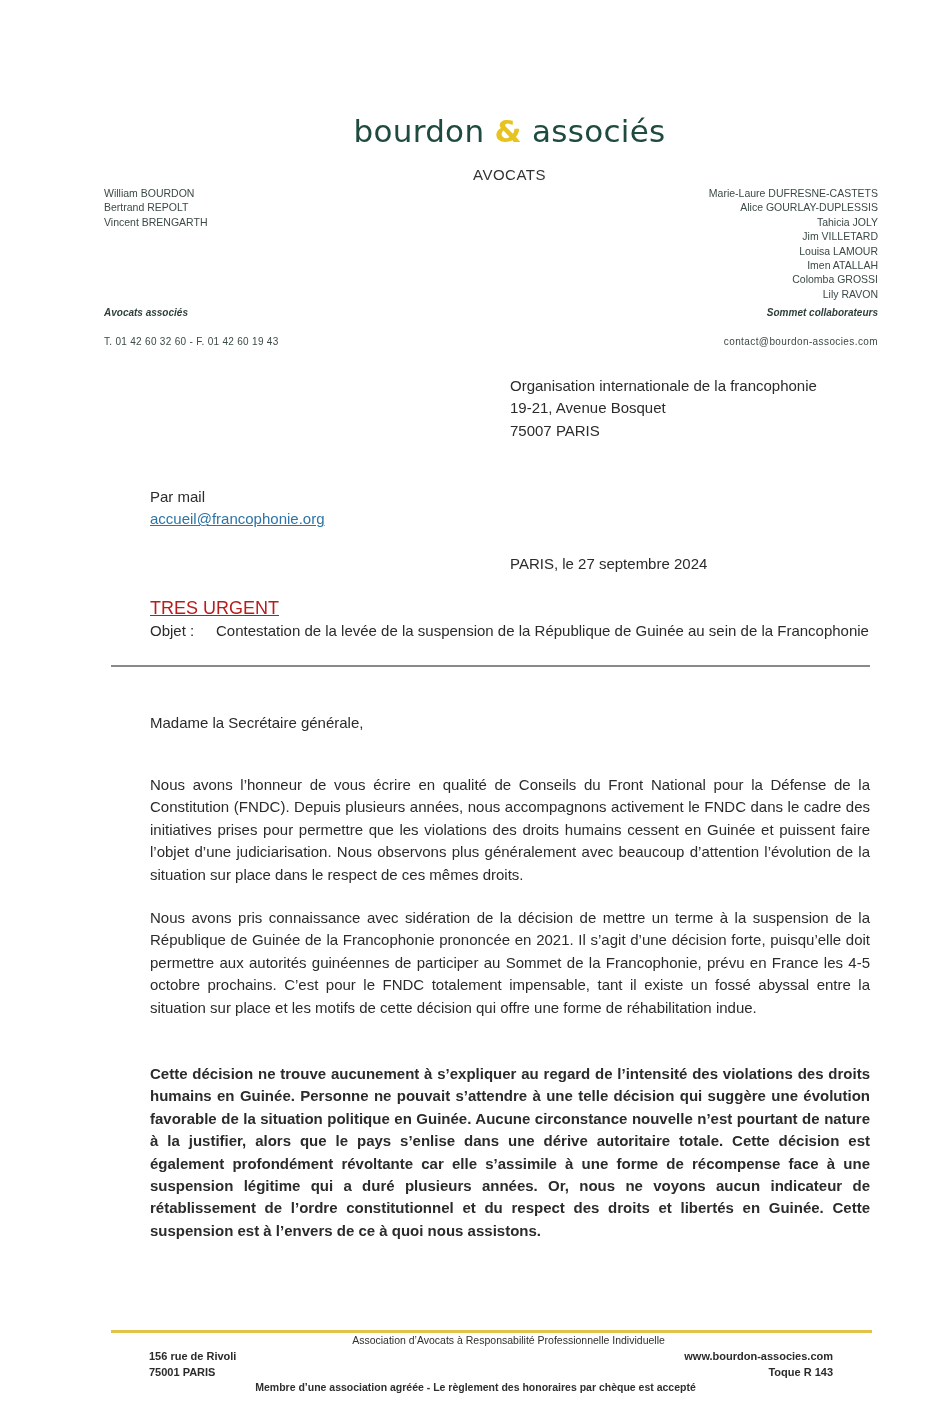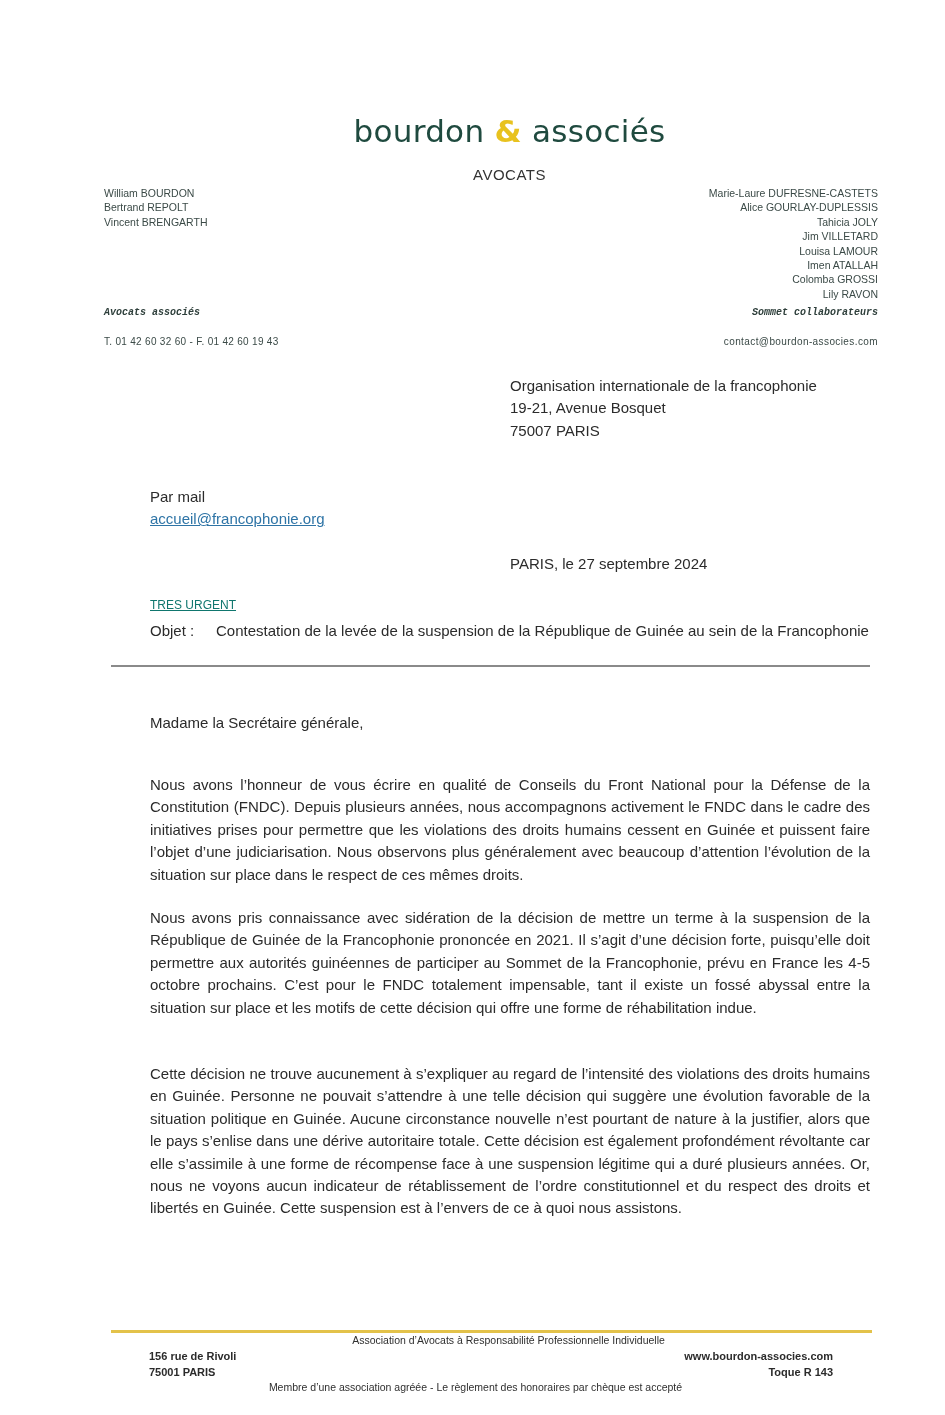--- a/index.html
+++ b/index.html
@@ -4,44 +4,44 @@
 <style>
   html, body { margin: 0; padding: 0; background: #ffffff; }
   body { width: 945px; height: 1415px; position: relative; overflow: hidden; font-family: "Liberation Sans", sans-serif; color: #222; }
   .abs { position: absolute; padding-left: 37px; }
   .logo { left: 0; width: 945px; top: 113px; text-align: center; font-family: "DejaVu Sans", sans-serif; font-size: 31px; color: #1f4a3f; letter-spacing: 0.3px; }
   .logo .amp { color: #e8c21f; font-weight: bold; }
   .avocats { left: 0; width: 945px; top: 166px; text-align: center; font-size: 15px; color: #333; letter-spacing: 0.5px; }
   .hdr-small { font-size: 10.5px; color: #3b4a47; line-height: 14.4px; }
   .partners-left { left: 67px; top: 186px; }
   .partners-right { right: 67px; top: 186px; text-align: right; }
-  .label-it { font-size: 10px; font-style: italic; font-weight: bold; color: #2e3f3b; font-family: Liberation Mono, monospace; }
+  .label-it { font-size: 10px; font-style: italic; font-weight: bold; color: #2e3f3b; }
   .phone { left: 67px; top: 336px; font-size: 10px; color: #3b4a47; letter-spacing: 0.3px; }
   .email-top { right: 67px; top: 336px; font-size: 10px; color: #3b4a47; letter-spacing: 0.4px; }
   .body-txt { font-family: "Liberation Sans", sans-serif; font-size: 15px; color: #2b2b2b; line-height: 22.4px; }
   .recipient { left: 473px; top: 375px; }
   .parmail { left: 113px; top: 486px; }
   .parmail a { color: #2e74a6; text-decoration: underline; }
   .date { left: 473px; top: 553px; }
-  .urgent { left: 113px; top: 598px; text-decoration: underline; font-size: 12px; color: #0f766e; }
+  .urgent { left: 113px; top: 598px; text-decoration: underline; font-size: 18px; color: #b91c1c; }
   .objet { left: 113px; top: 620px; width: 720px; display: flex; }
   .objet .lbl { width: 66px; flex-shrink: 0; }
   .objet .txt { text-align: justify; text-align-last: left; flex: 1; }
   .rule { left: 111px; top: 665px; width: 722px; height: 2px; background: #8a8a8a; }
   .salutation { left: 113px; top: 712px; }
   .para { left: 113px; width: 720px; text-align: justify; }
   .p1 { top: 774px; }
   .p2 { top: 907px; }
-  .p3 { top: 1063px; }
+  .p3 { top: 1063px; font-weight: bold; }
   .footer-rule { left: 111px; top: 1330px; width: 724px; height: 3px; background: #e3c24a; }
   .f-small { font-size: 10.5px; color: #2f2f2f; }
   .f-assoc { left: 0; width: 943px; top: 1334px; text-align: center; }
   .f-left { left: 112px; top: 1348px; font-size: 11px; font-weight: bold; color: #2b2b2b; line-height: 16px; }
   .f-right { right: 112px; top: 1348px; font-size: 11px; font-weight: bold; color: #2b2b2b; line-height: 16px; text-align: right; }
-  .f-member { left: 0; width: 877px; top: 1381px; text-align: center; }
+  .f-member { left: 0; width: 877px; top: 1381px; text-align: center; font-weight: bold; }
 </style>
 </head>
 <body>
 
 <div class="abs logo">
   <span>bourdon </span><span class="amp">&amp;</span><span> associés</span>
 </div>
 <div class="abs avocats">AVOCATS</div>
 
 <div class="abs hdr-small partners-left">

